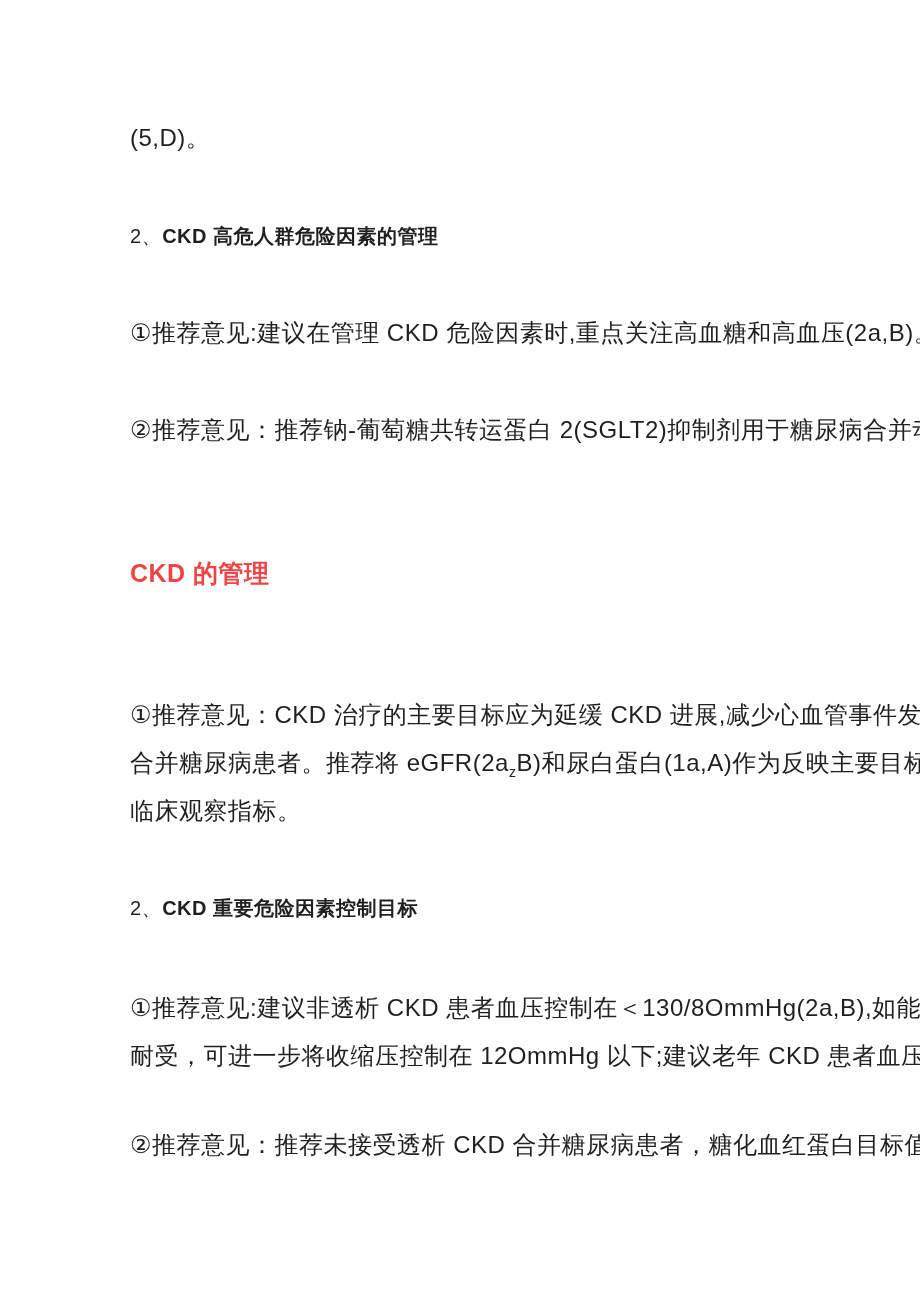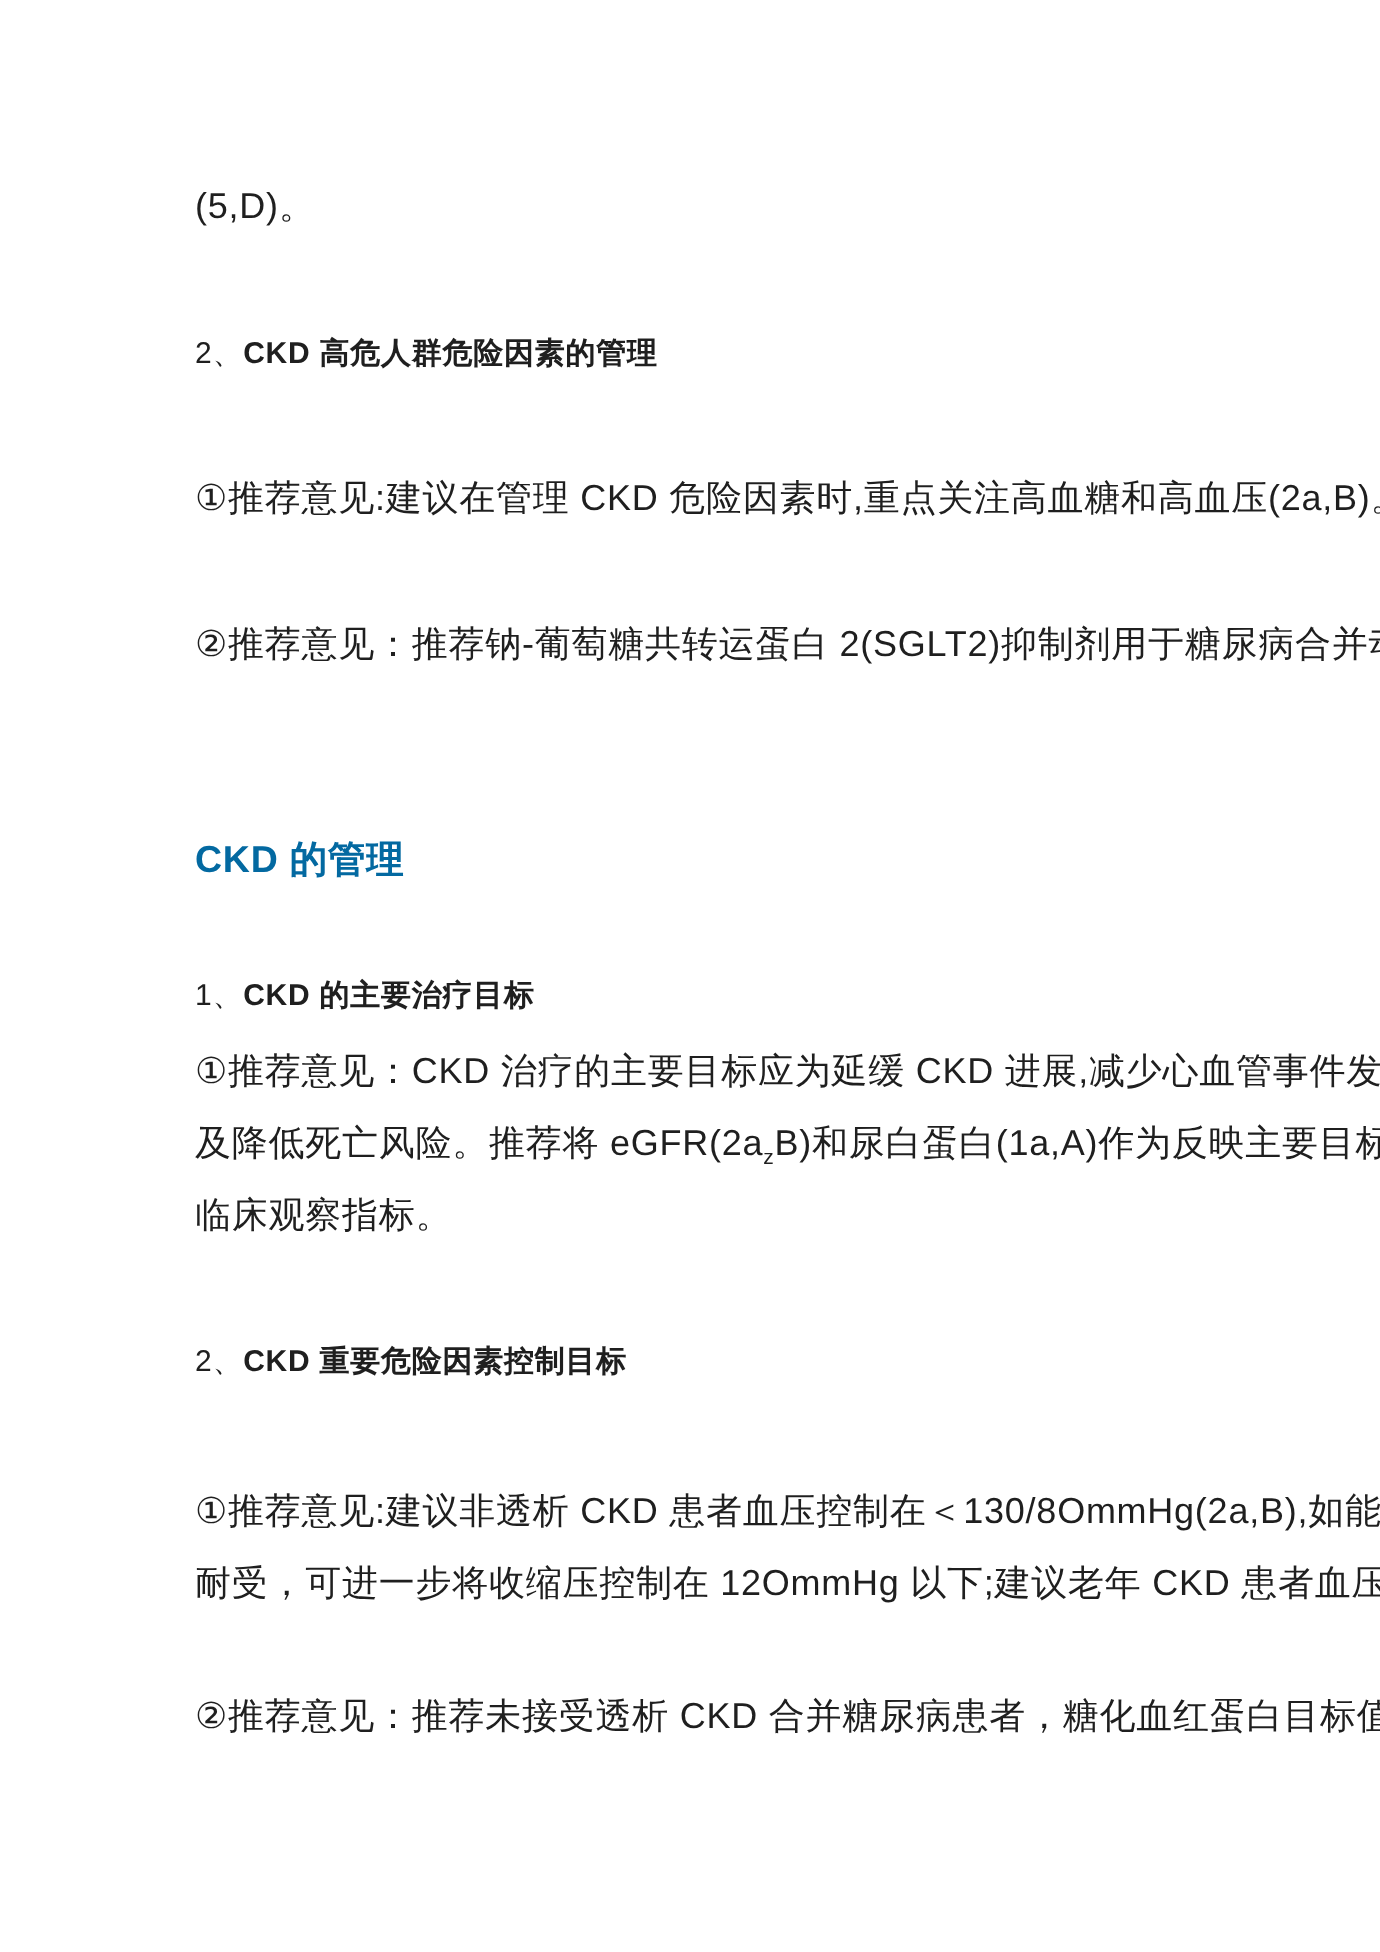--- a/index.html
+++ b/index.html
@@ -76,29 +76,26 @@
   </h2>
 
   <p id="p-risk-1" class="block body-text">
     <span class="line">①推荐意见:建议在管理 CKD 危险因素时,重点关注高血糖和高血压(2a,B)。</span>
   </p>
 
   <p id="p-risk-2" class="block body-text">
     <span class="line">②推荐意见：推荐钠-葡萄糖共转运蛋白 2(SGLT2)抑制剂用于糖尿病合并动</span>
   </p>
 
-  <h1 id="h-mgmt" class="block blue-heading" style="color: #0369a1;">CKD 的管理</h1>
+  <h1 id="h-mgmt" class="block blue-heading" style="color: #ef4444;">CKD 的管理</h1>
 
-  <h2 id="h-goal" class="block heading">
-    <span class="h-num">1、</span><span class="h-title">CKD 的主要治疗目标</span>
-  </h2>
 
   <p id="p-goal" class="block body-text">
     <span class="line">①推荐意见：CKD 治疗的主要目标应为延缓 CKD 进展,减少心血管事件发生</span>
-    <span class="line"><span>及降低死亡风险。推荐将 eGFR(2a</span><sub>z</sub><span>B)和尿白蛋白(1a,A)作为反映主要目标的</span></span>
+    <span class="line"><span>合并糖尿病患者。推荐将 eGFR(2a</span><sub>z</sub><span>B)和尿白蛋白(1a,A)作为反映主要目标的</span></span>
     <span class="line">临床观察指标。</span>
   </p>
 
   <h2 id="h-ctrl" class="block heading">
     <span class="h-num">2、</span><span class="h-title">CKD 重要危险因素控制目标</span>
   </h2>
 
   <p id="p-ctrl-1" class="block body-text">
     <span class="line">①推荐意见:建议非透析 CKD 患者血压控制在＜130/8OmmHg(2a,B),如能</span>
     <span class="line">耐受，可进一步将收缩压控制在 12OmmHg 以下;建议老年 CKD 患者血压</span>

